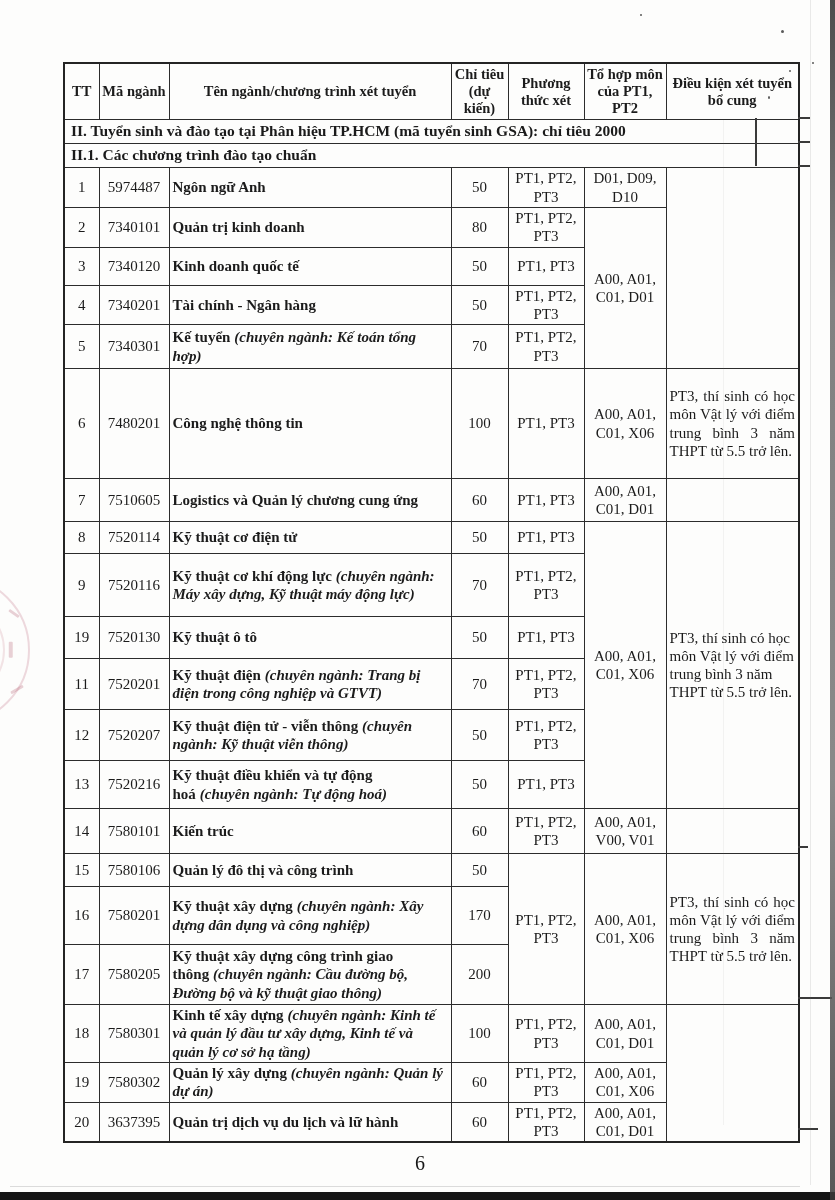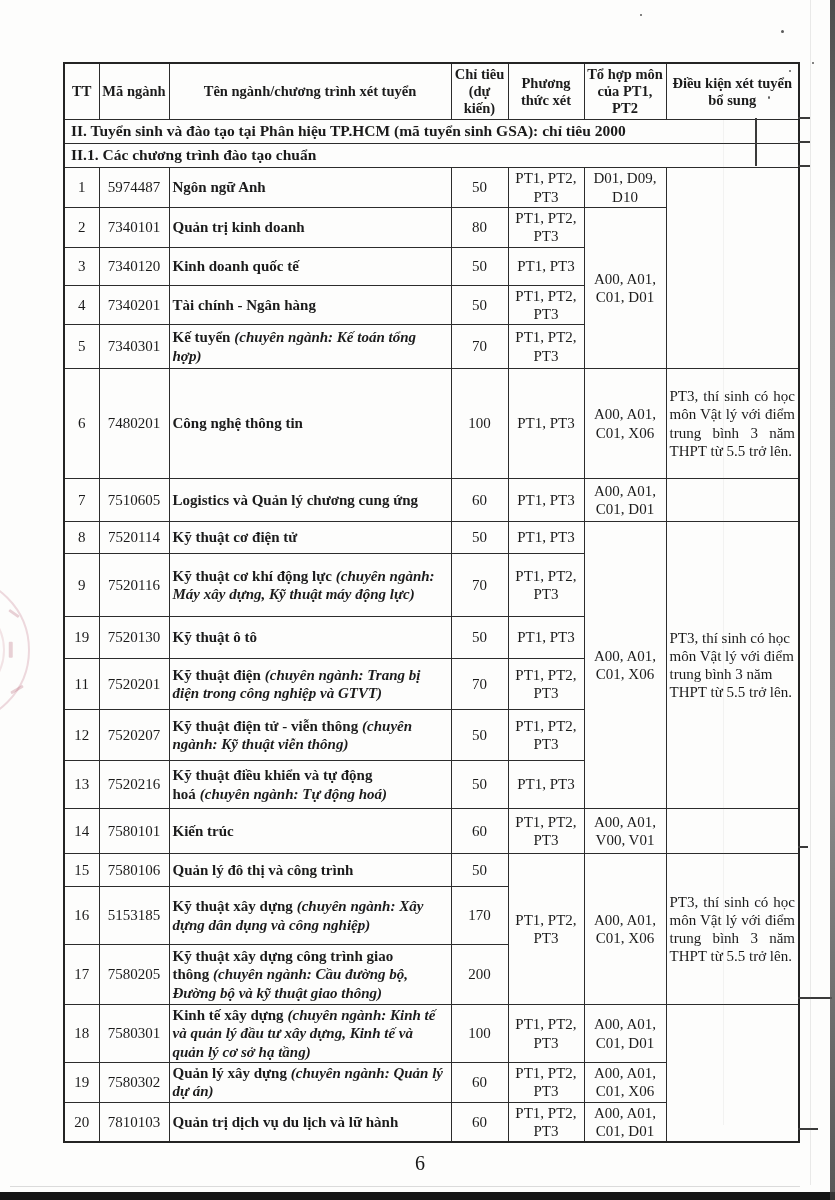--- a/index.html
+++ b/index.html
@@ -96,21 +96,21 @@
         <col style="width:133px">
     </colgroup>
     <thead>
       <tr style="height:56px">
         <th>TT</th>
         <th>Mã ngành</th>
         <th>Tên ngành/chương trình xét tuyển</th>
         <th>Chỉ tiêu (dự kiến)</th>
         <th>Phương thức xét</th>
         <th>Tổ hợp môn của PT1, PT2</th>
-        <th>Điều kiện xét tuyển bổ sung</th>
+        <th>Điều kiện xét tuyển bổ cung</th>
       </tr>
     </thead>
     <tbody>
       <tr class="sec" style="height:24px">
         <td colspan="7">II. Tuyển sinh và đào tạo tại Phân hiệu TP.HCM (mã tuyển sinh GSA): chỉ tiêu 2000</td>
       </tr>
       <tr class="sec" style="height:24px">
         <td colspan="7">II.1. Các chương trình đào tạo chuẩn</td>
       </tr>
 
@@ -231,21 +231,21 @@
         <td class="c">15</td>
         <td class="c">7580106</td>
         <td class="ten"><span>Quản lý đô thị và công trình</span><span class="it"></span></td>
         <td class="c">50</td>
         <td class="c" rowspan="3">PT1, PT2, PT3</td>
         <td class="c" rowspan="3">A00, A01, C01, X06</td>
         <td class="dk just" rowspan="3">PT3, thí sinh có học môn Vật lý với điểm trung bình 3 năm THPT từ 5.5 trở lên.</td>
       </tr>
       <tr style="height:58px">
         <td class="c">16</td>
-        <td class="c">5153185</td>
+        <td class="c">7580201</td>
         <td class="ten"><span>Kỹ thuật xây dựng</span><span class="it">(chuyên ngành: Xây dựng dân dụng và công nghiệp)</span></td>
         <td class="c">170</td>
       </tr>
       <tr style="height:60px">
         <td class="c">17</td>
         <td class="c">7580205</td>
         <td class="ten"><span>Kỹ thuật xây dựng công trình giao thông</span><span class="it">(chuyên ngành: Cầu đường bộ, Đường bộ và kỹ thuật giao thông)</span></td>
         <td class="c">200</td>
       </tr>
 
@@ -261,21 +261,21 @@
       <tr style="height:37px">
         <td class="c">19</td>
         <td class="c">7580302</td>
         <td class="ten"><span>Quản lý xây dựng</span><span class="it">(chuyên ngành: Quản lý dự án)</span></td>
         <td class="c">60</td>
         <td class="c">PT1, PT2, PT3</td>
         <td class="c">A00, A01, C01, X06</td>
       </tr>
       <tr style="height:38px">
         <td class="c">20</td>
-        <td class="c">7810103</td>
+        <td class="c">3637395</td>
         <td class="ten"><span>Quản trị dịch vụ du lịch và lữ hành</span><span class="it"></span></td>
         <td class="c">60</td>
         <td class="c">PT1, PT2, PT3</td>
         <td class="c">A00, A01, C01, D01</td>
       </tr>
     </tbody>
   </table>
 
   <div class="page-num">6</div>
 

